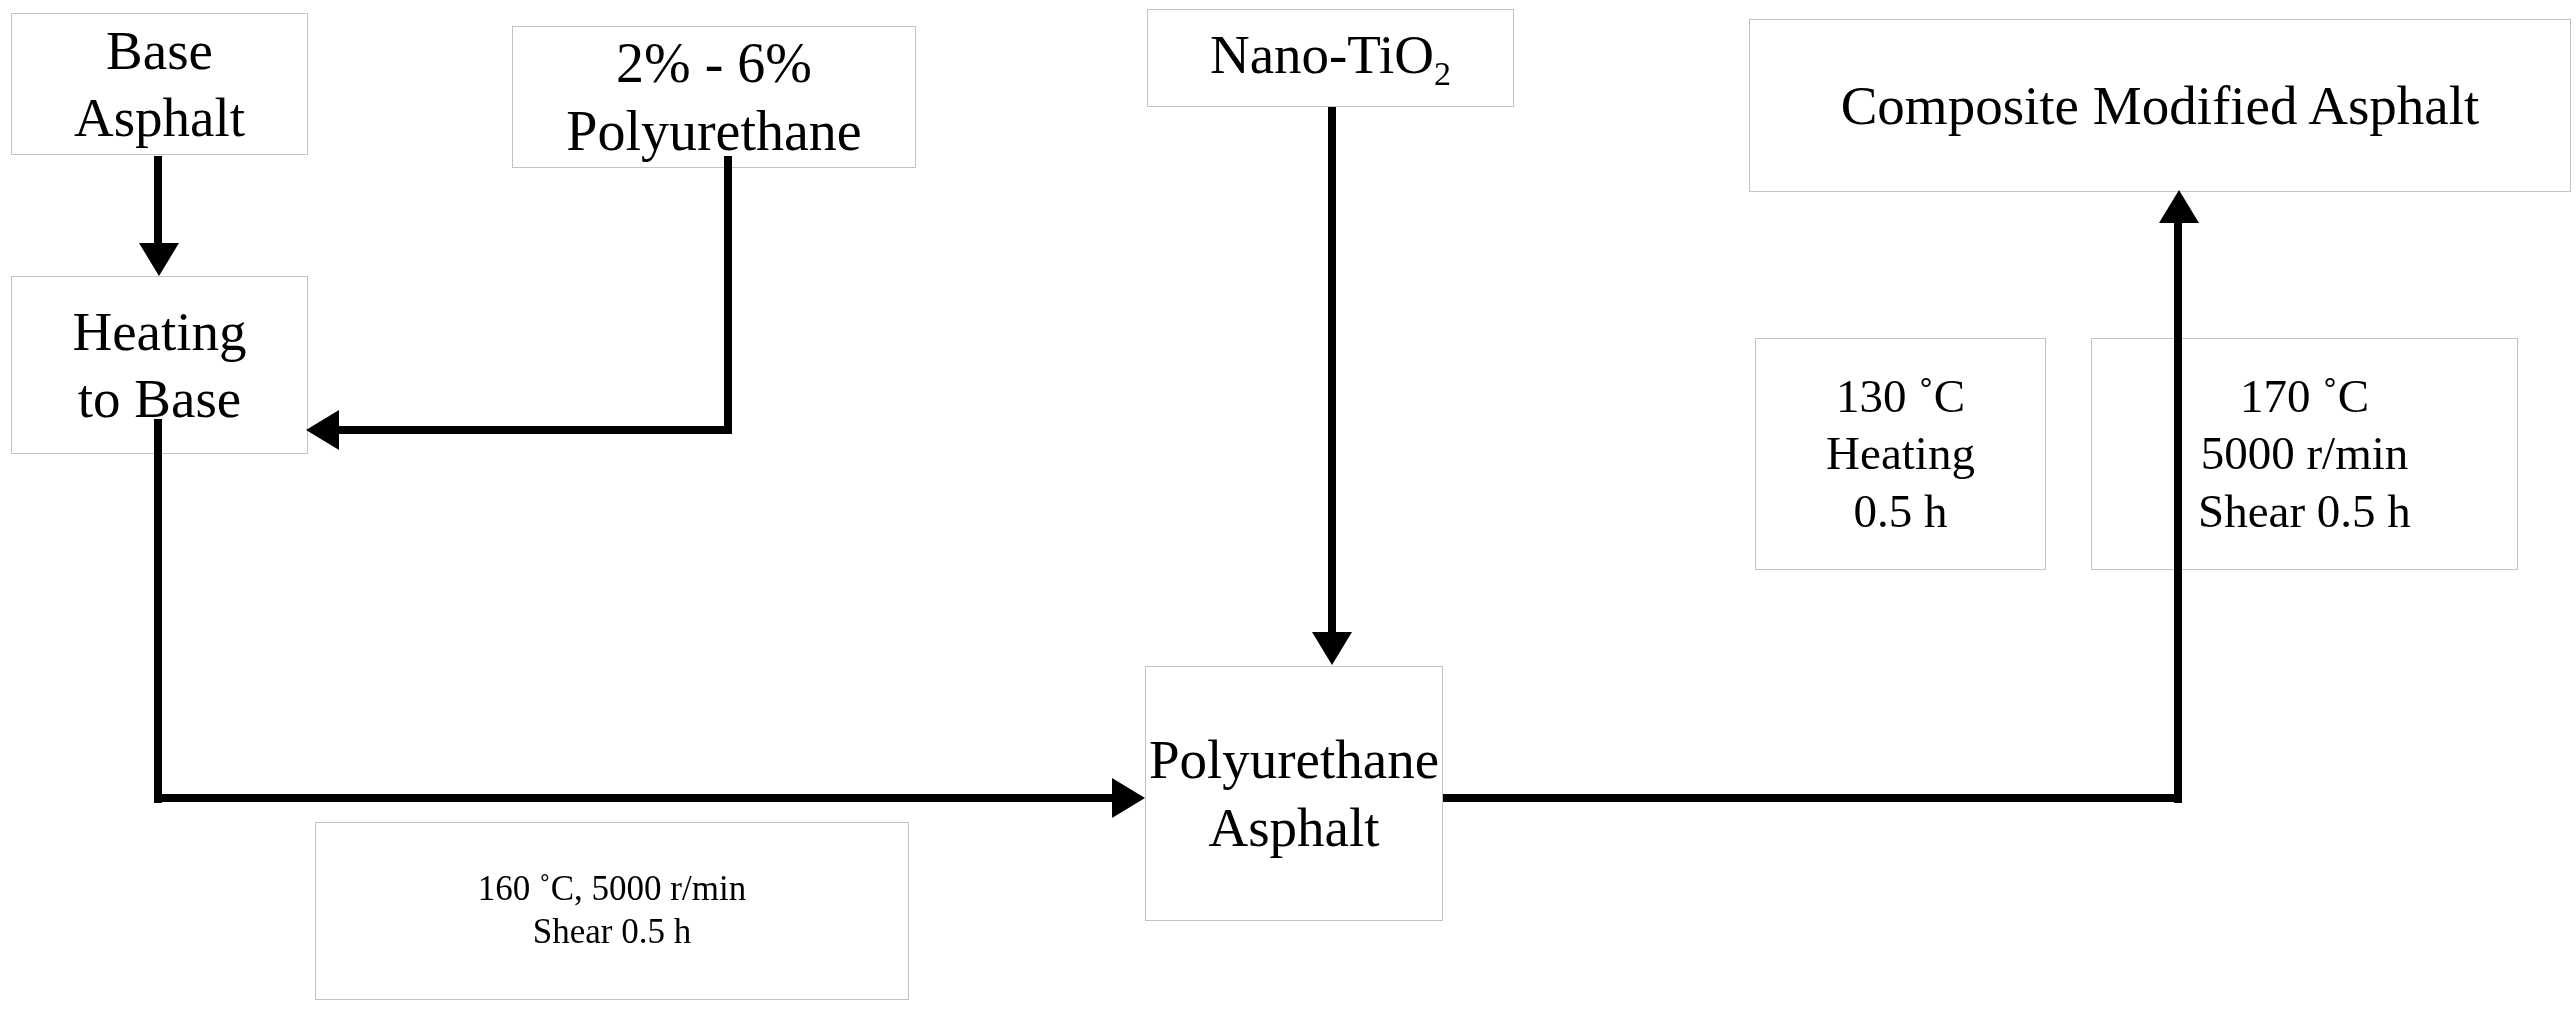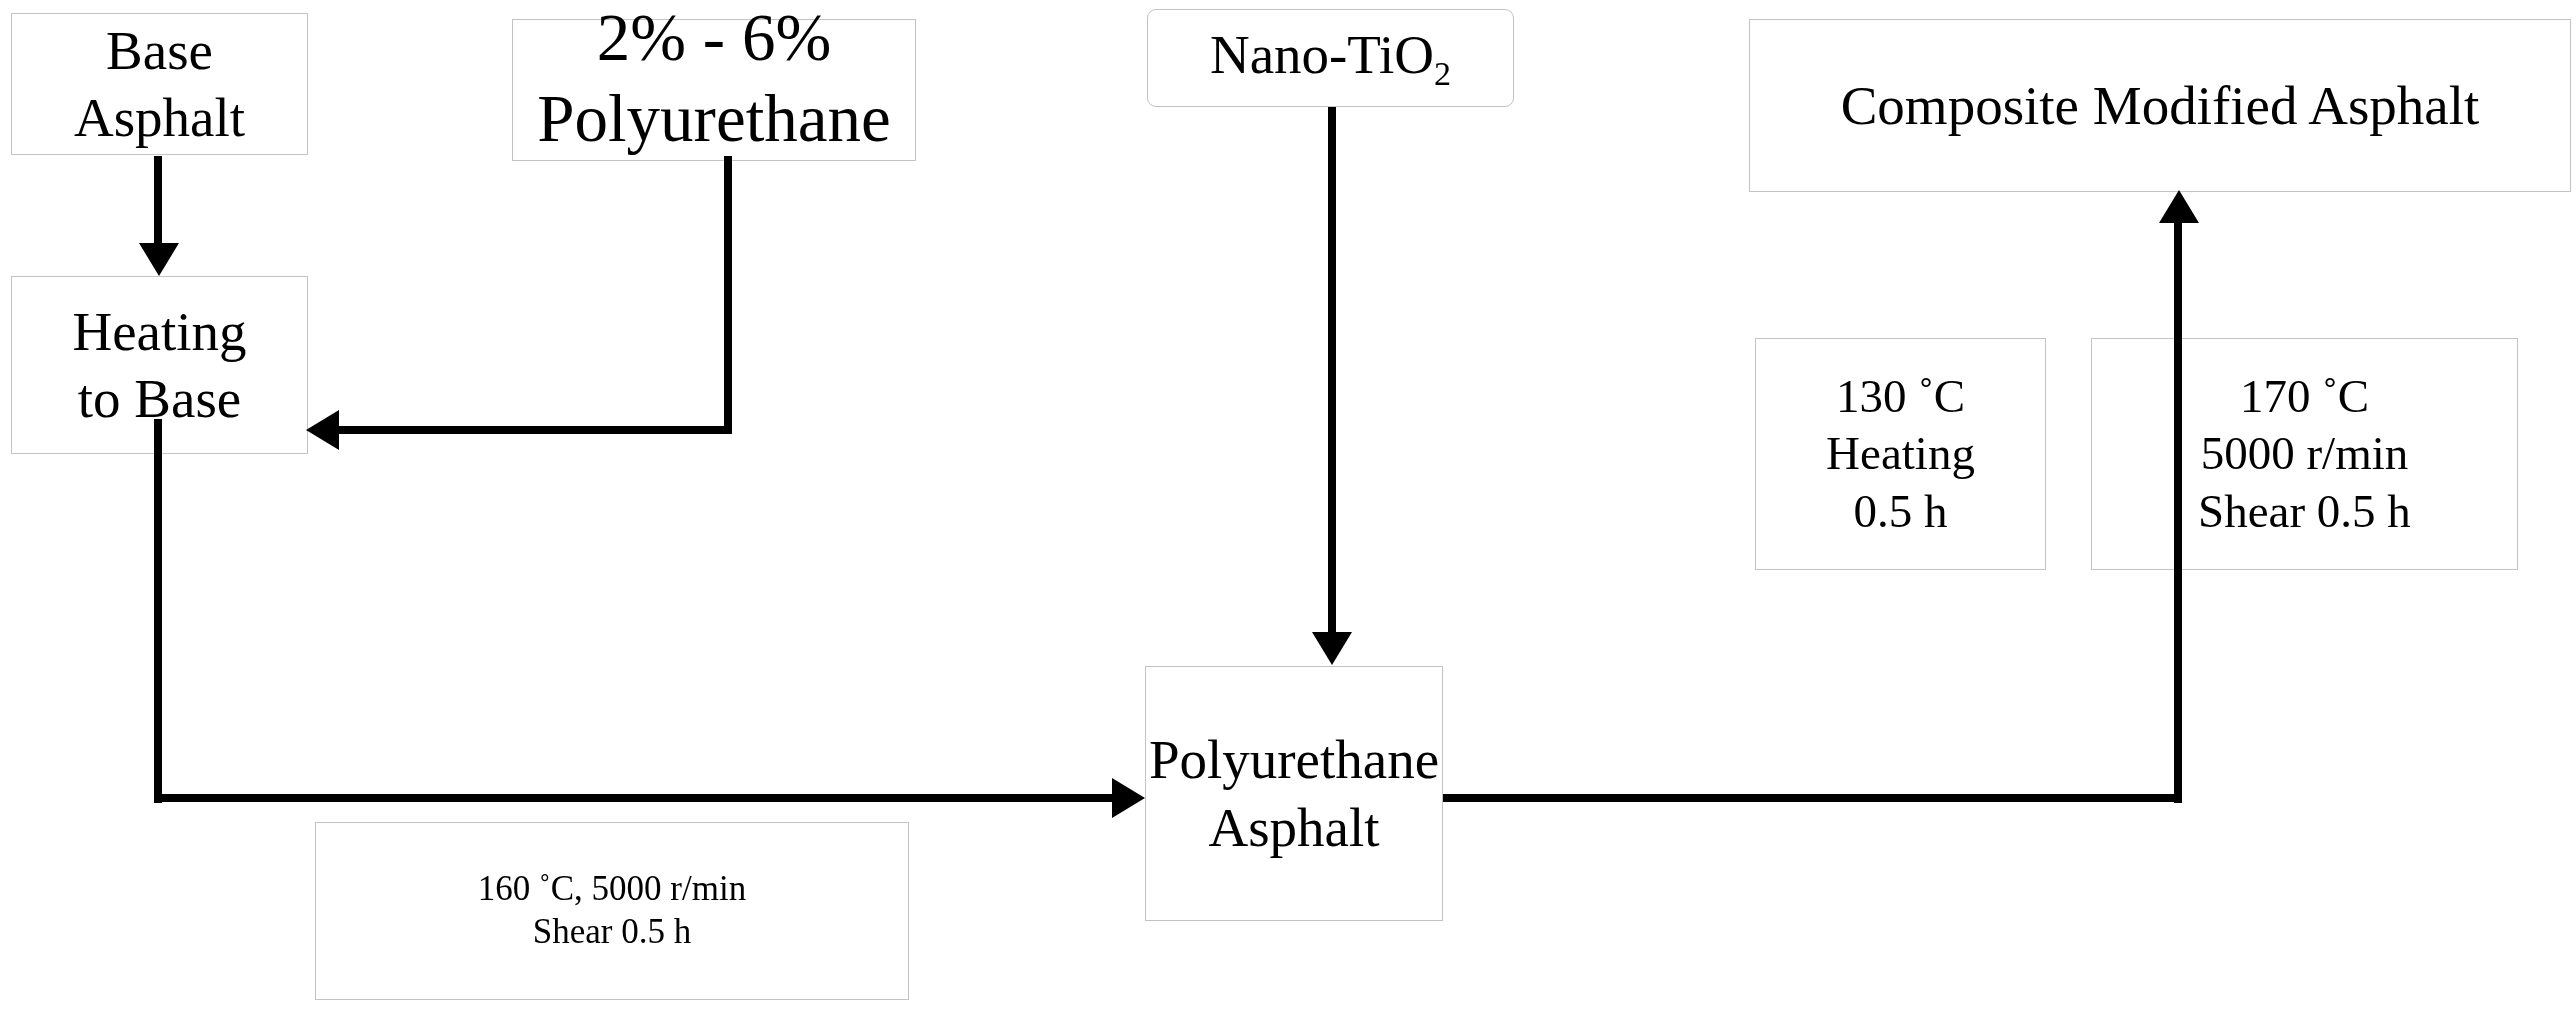--- a/index.html
+++ b/index.html
@@ -27,22 +27,22 @@
     justify-content: center;
     color: #000000;
     text-align: center;
     line-height: 1.22;
     white-space: nowrap;
   }
   .node .ln { display: block; }
 
   
   #node-base-asphalt      { left: 11px;   top: 13.4px;   width: 297px;  height: 142px; font-size: 55px; }
-  #node-polyurethane-pct  { left: 512px;  top: 19px;   width: 404px;  height: 142px; font-size: 67px; justify-content: flex-end; }
-  #node-nano-tio2         { left: 1147px; top: 9px;   width: 367px;  height: 98px; font-size: 55px; border-radius: 9px; }
+  #node-polyurethane-pct  { left: 512px;  top: 26px;   width: 404px;  height: 142px; font-size: 56px; }
+  #node-nano-tio2         { left: 1147px; top: 9px;   width: 367px;  height: 98px; font-size: 55px; }
   #node-composite-asphalt { left: 1749px; top: 18.6px;   width: 822px; height: 173px; font-size: 55px; }
   #node-heating-to-fluid  { left: 11px;   top: 276px;  width: 297px;  height: 178px; font-size: 55px; }
   #node-pma               { left: 1145px; top: 666px;  width: 298px;  height: 255px; font-size: 55px; }
 
   
   #ann-130c  { left: 1755px; top: 338px;  width: 291px; height: 232px; font-size: 47px; }
   #ann-170c  { left: 2091px; top: 338px;  width: 427px; height: 232px; font-size: 47px; }
   #ann-160c  { left: 315px;  top: 822px; width: 594px; height: 178px; font-size: 35px; }
 
   

